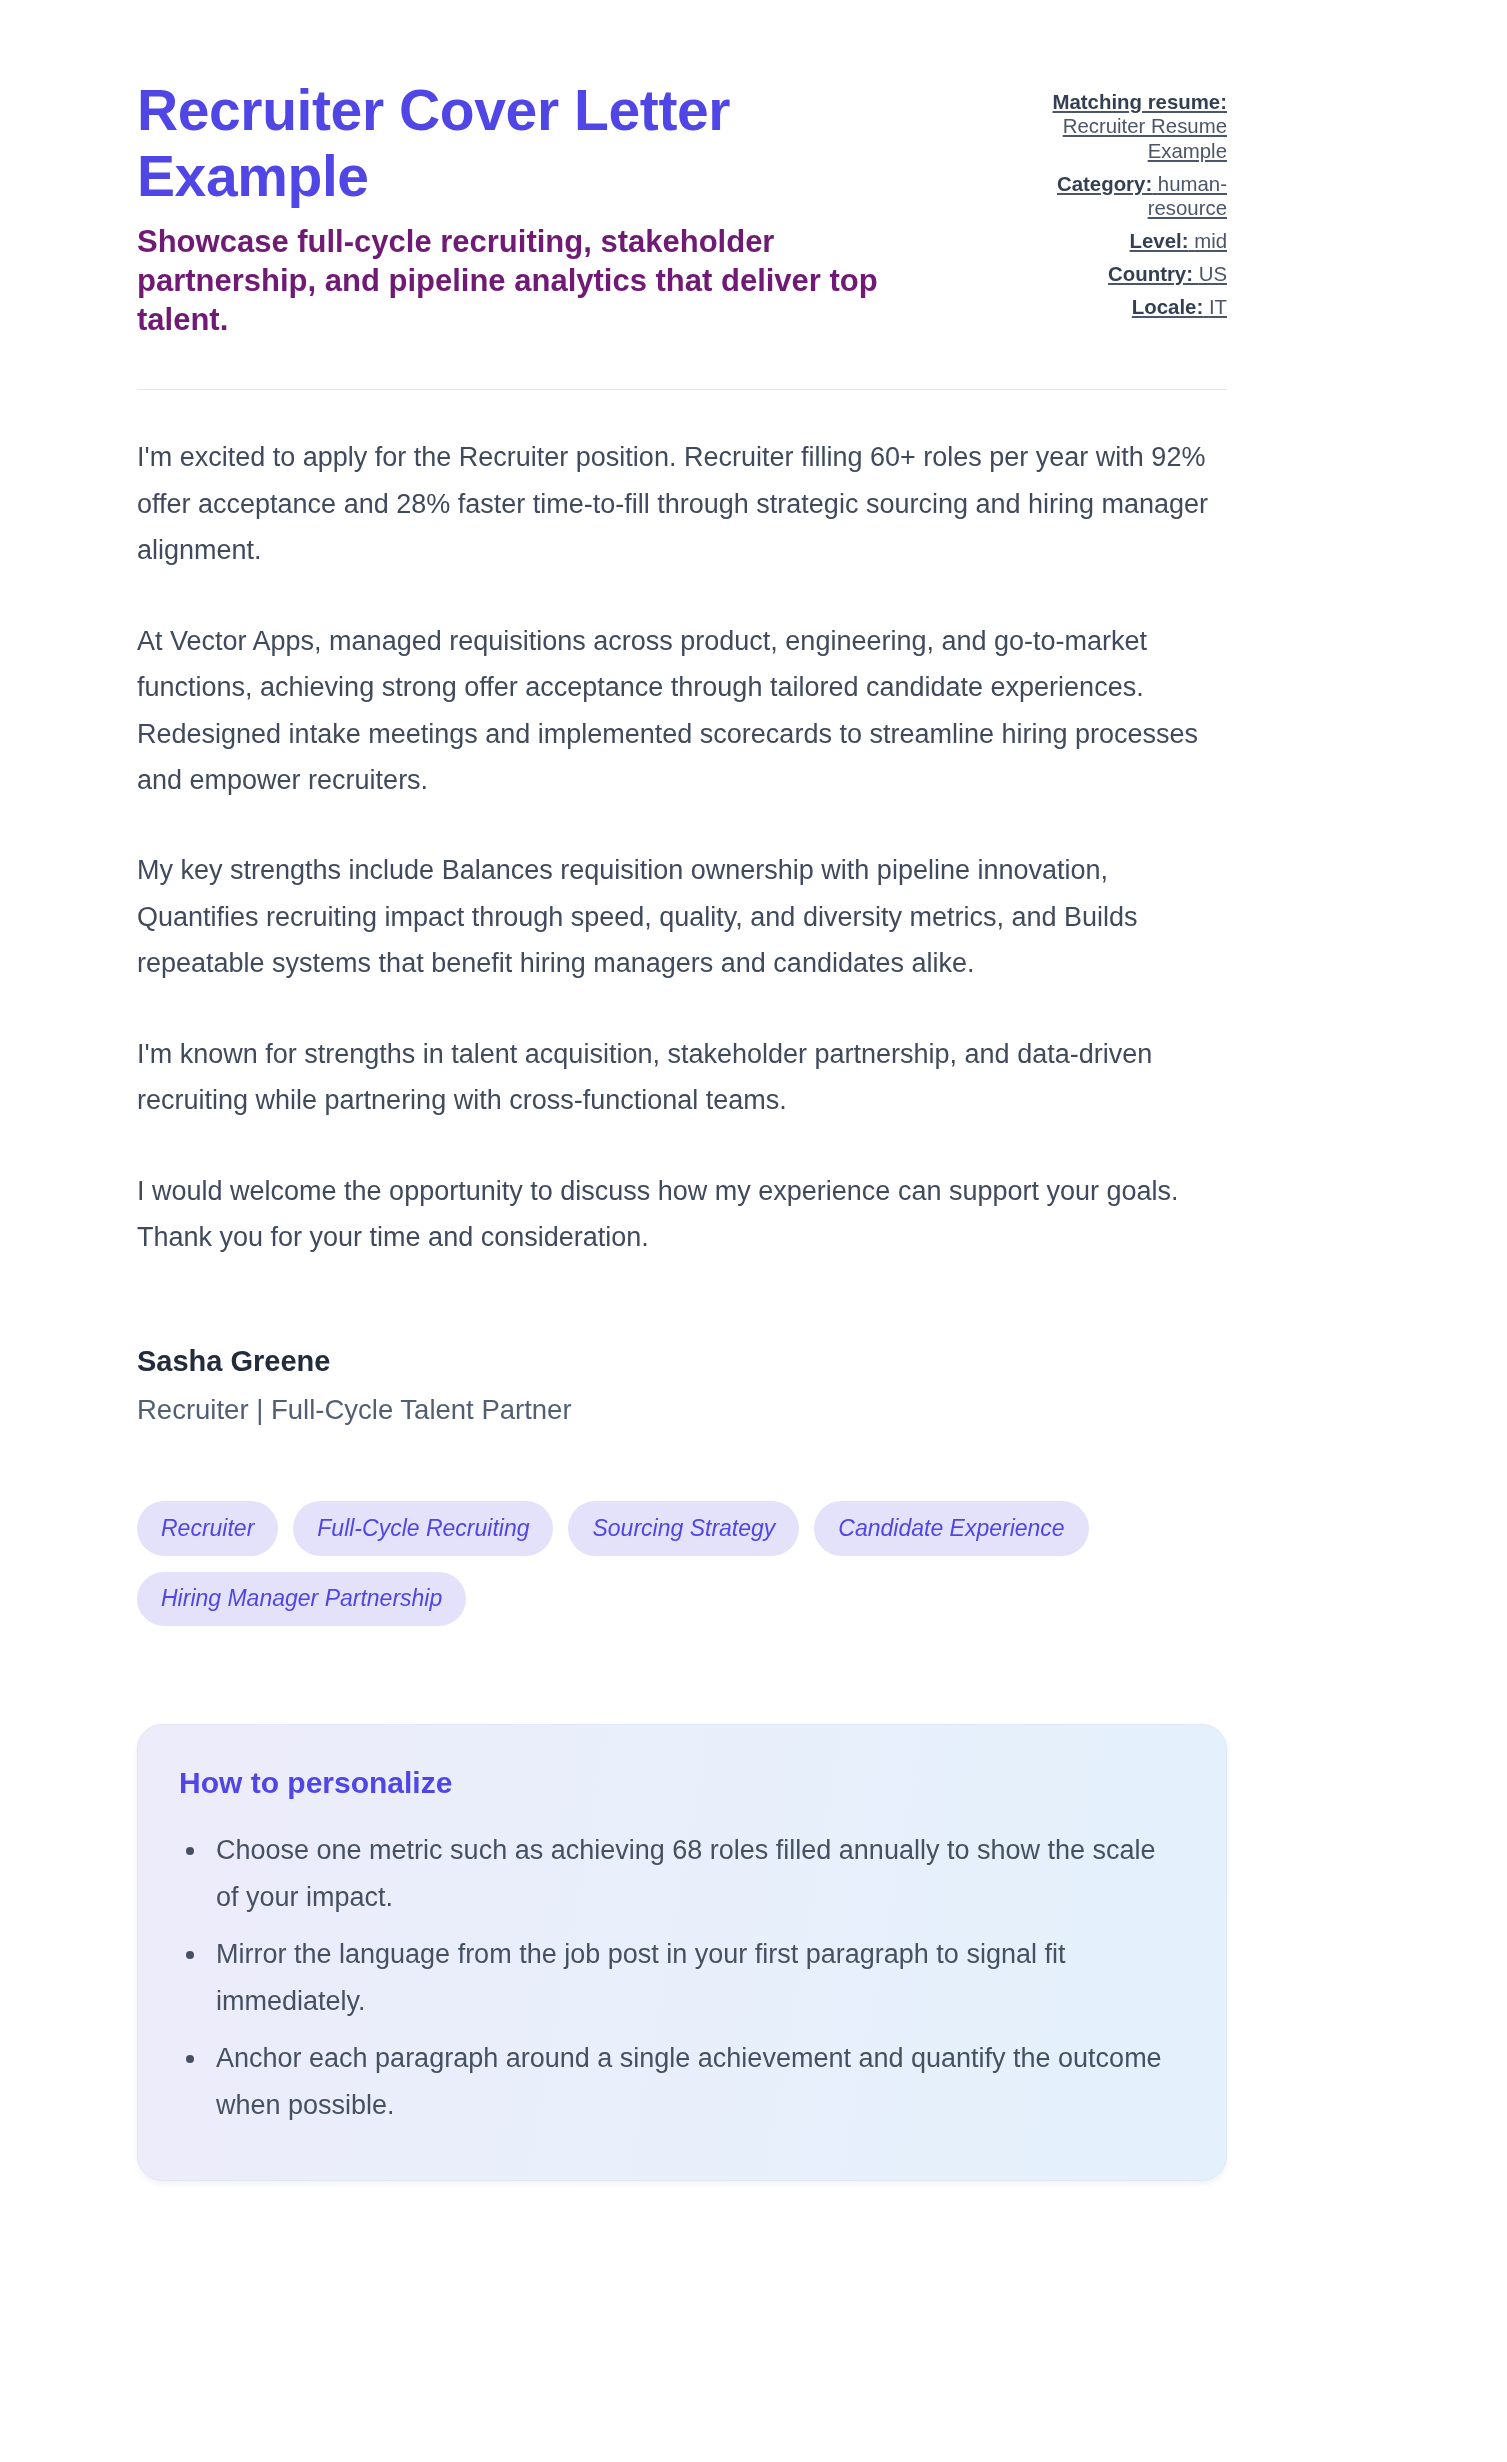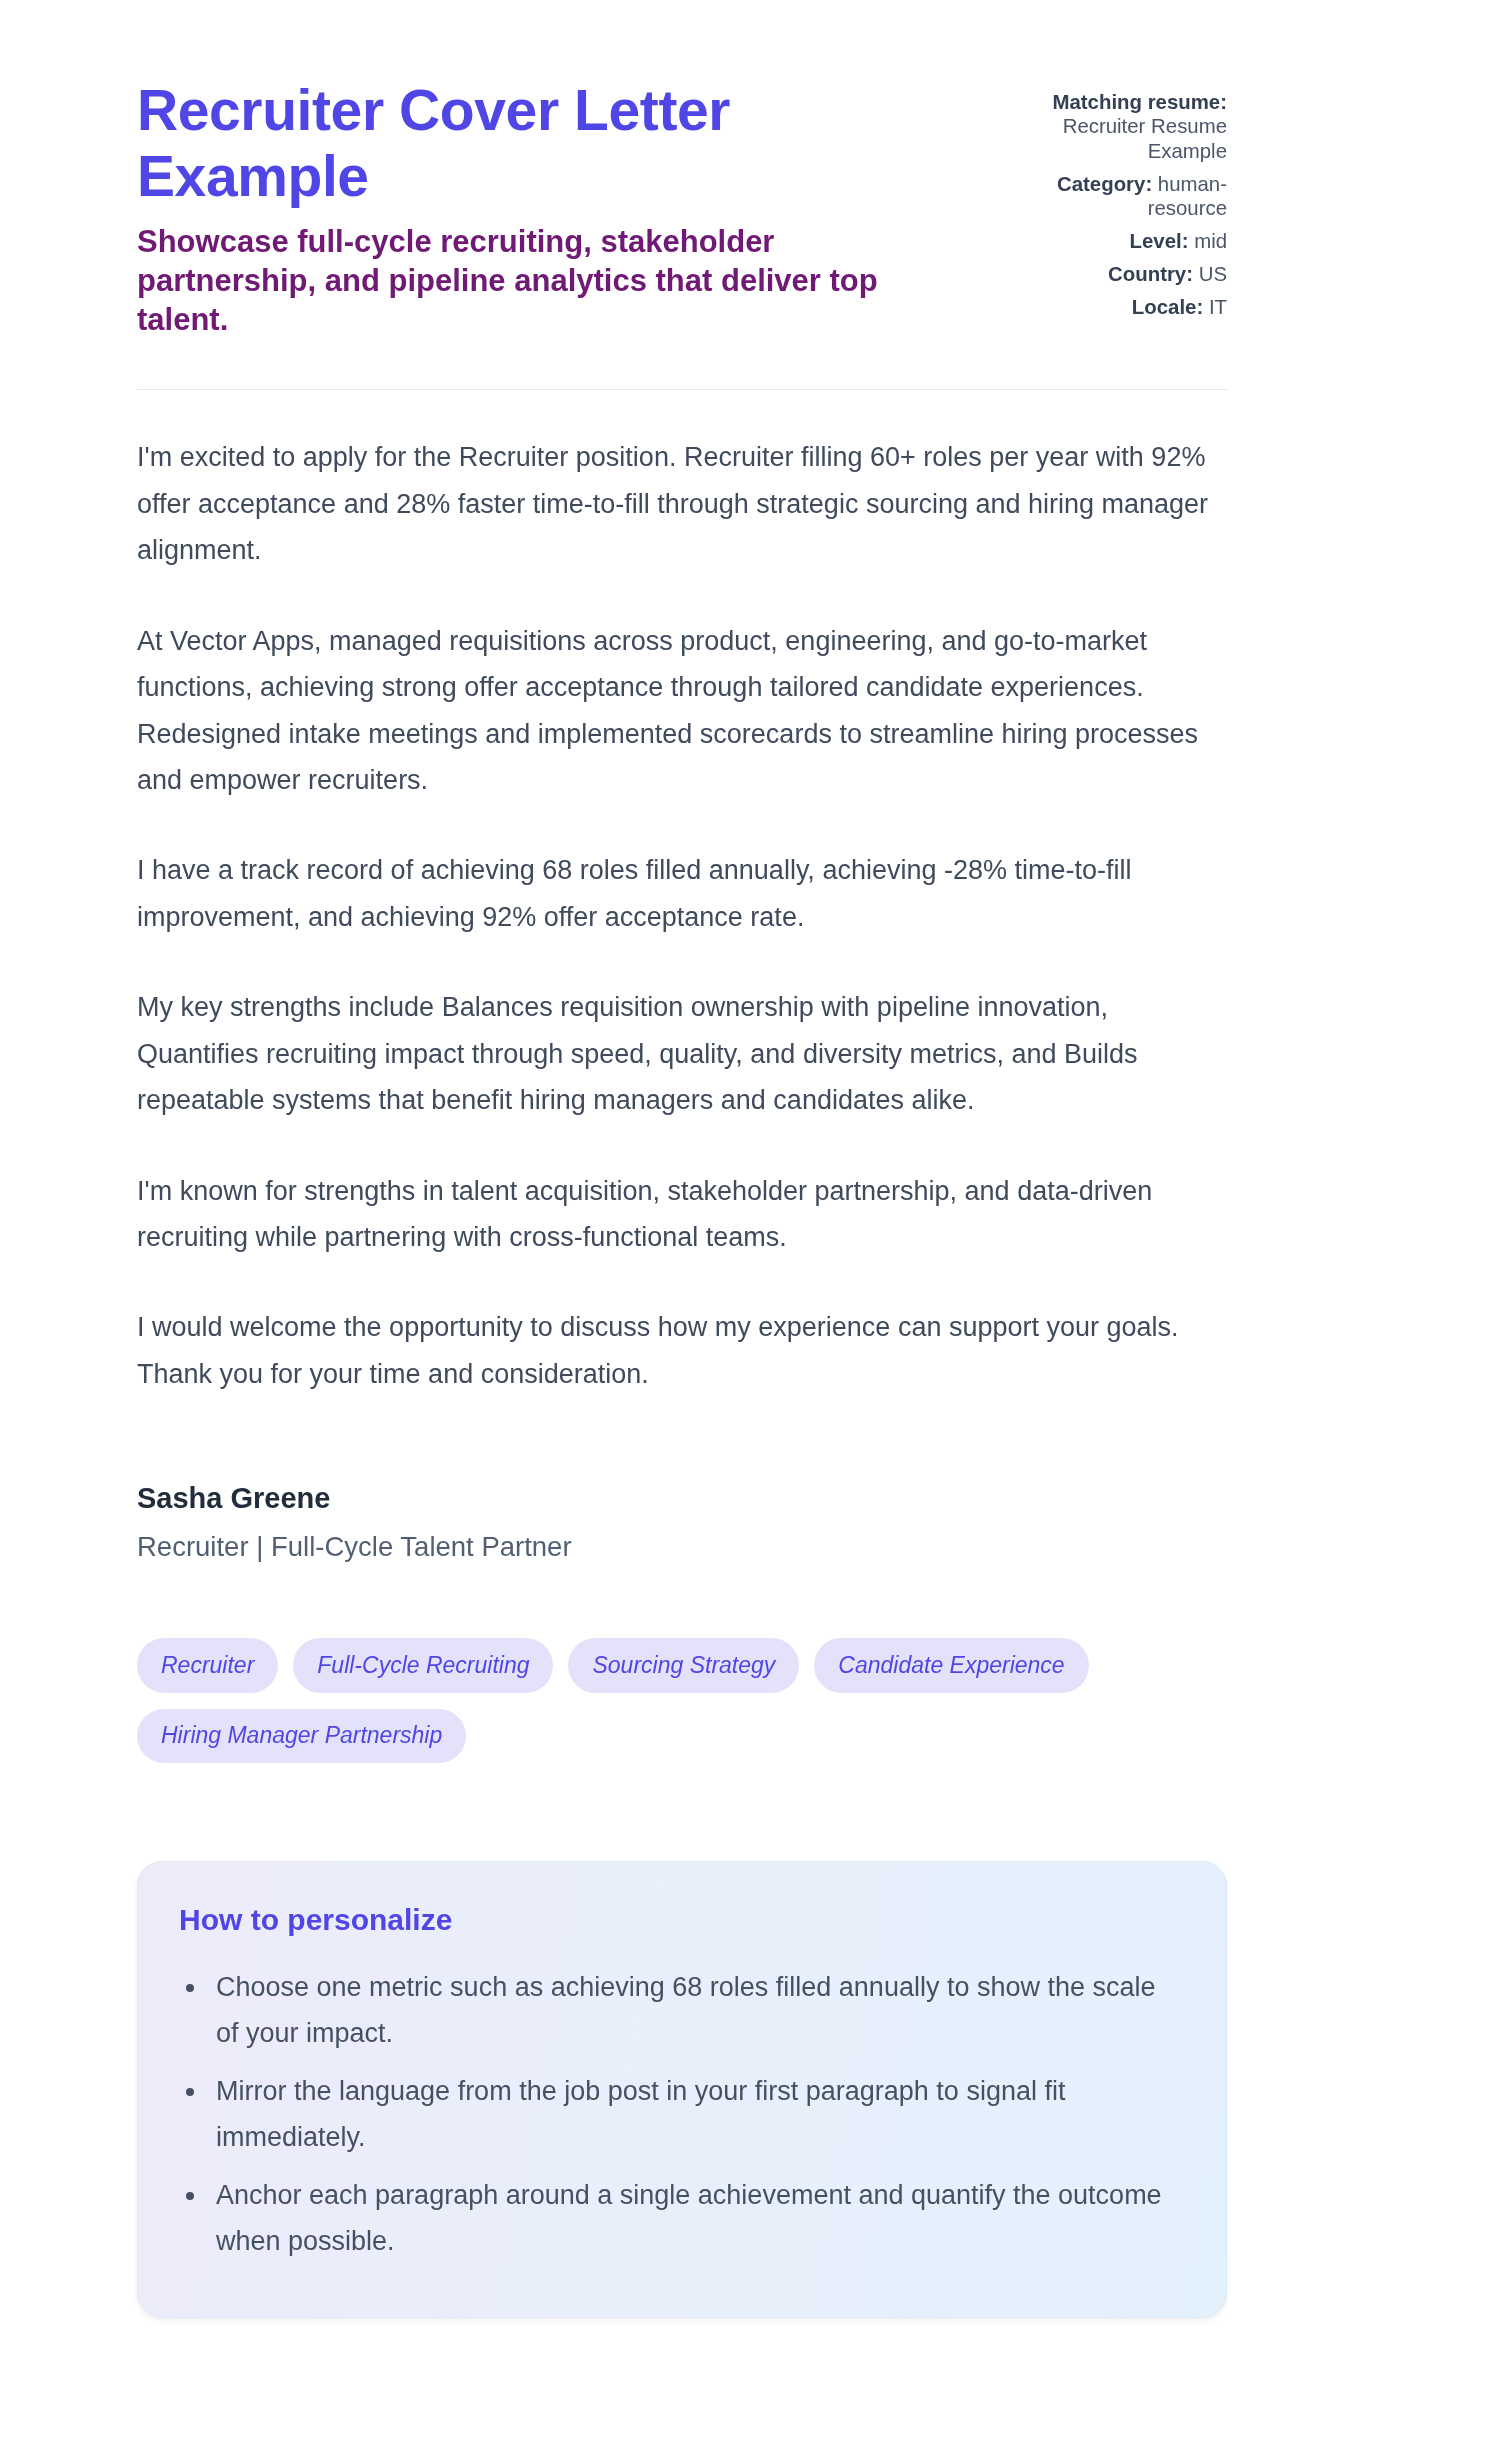--- a/index.html
+++ b/index.html
@@ -34,20 +34,21 @@
     max-width: 798px;
   }
   .meta {
     width: 226px;
     flex: 0 0 226px;
     margin-top: 12.4px;
     text-align: right;
     font-size: 20.4px;
     line-height: 1.18;
     color: #4b5668;
+    text-decoration: underline;
   }
   .meta-item { margin-bottom: 9px; }
   .meta-label { font-weight: bold; color: #333f52; }
 
   hr.divider {
     border: none;
     border-top: 1.8px solid #e2e8f0;
     margin: 50px 0 0;
   }
 
@@ -147,21 +148,20 @@
 
   <hr class="divider">
 
   <section class="letter">
     <div>
 
         <p class="para">I'm excited to apply for the Recruiter position. Recruiter filling 60+ roles per year with 92% offer acceptance and 28% faster time-to-fill through strategic sourcing and hiring manager alignment.</p>
 
         <p class="para">At Vector Apps, managed requisitions across product, engineering, and go-to-market functions, achieving strong offer acceptance through tailored candidate experiences. Redesigned intake meetings and implemented scorecards to streamline hiring processes and empower recruiters.</p>
 
-        <p class="para">I have a track record of achieving 68 roles filled annually, achieving -28% time-to-fill improvement, and achieving 92% offer acceptance rate.</p>
 
         <p class="para">My key strengths include Balances requisition ownership with pipeline innovation, Quantifies recruiting impact through speed, quality, and diversity metrics, and Builds repeatable systems that benefit hiring managers and candidates alike.</p>
 
         <p class="para">I'm known for strengths in talent acquisition, stakeholder partnership, and data-driven recruiting while partnering with cross-functional teams.</p>
 
         <p class="para">I would welcome the opportunity to discuss how my experience can support your goals. Thank you for your time and consideration.</p>
       </div>
     <p class="sig-name">Sasha Greene</p>
     <p class="sig-role">Recruiter | Full-Cycle Talent Partner</p>
   </section>

